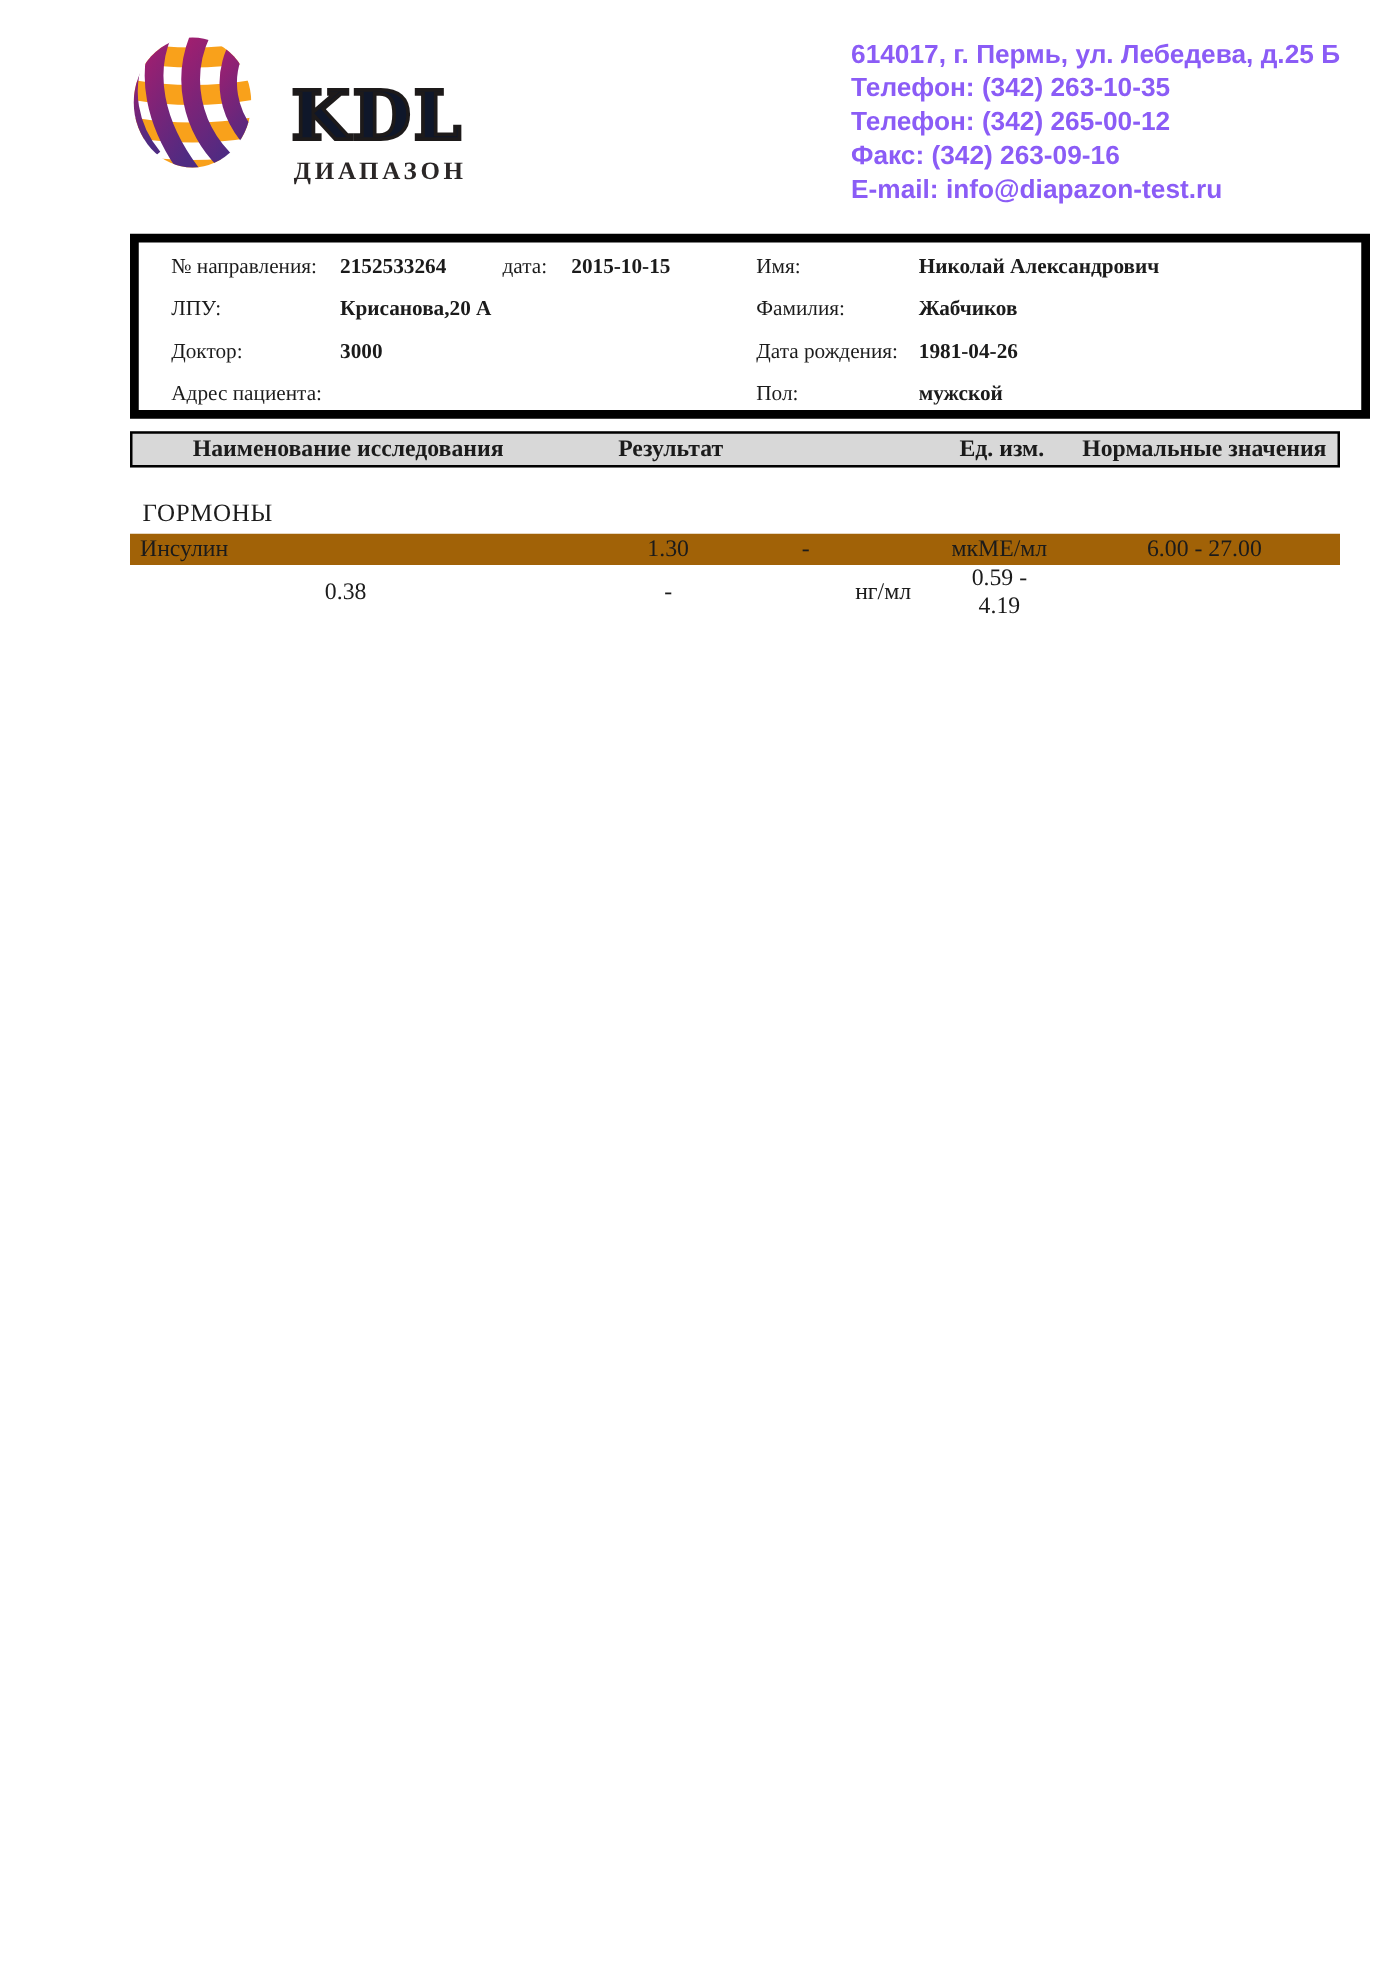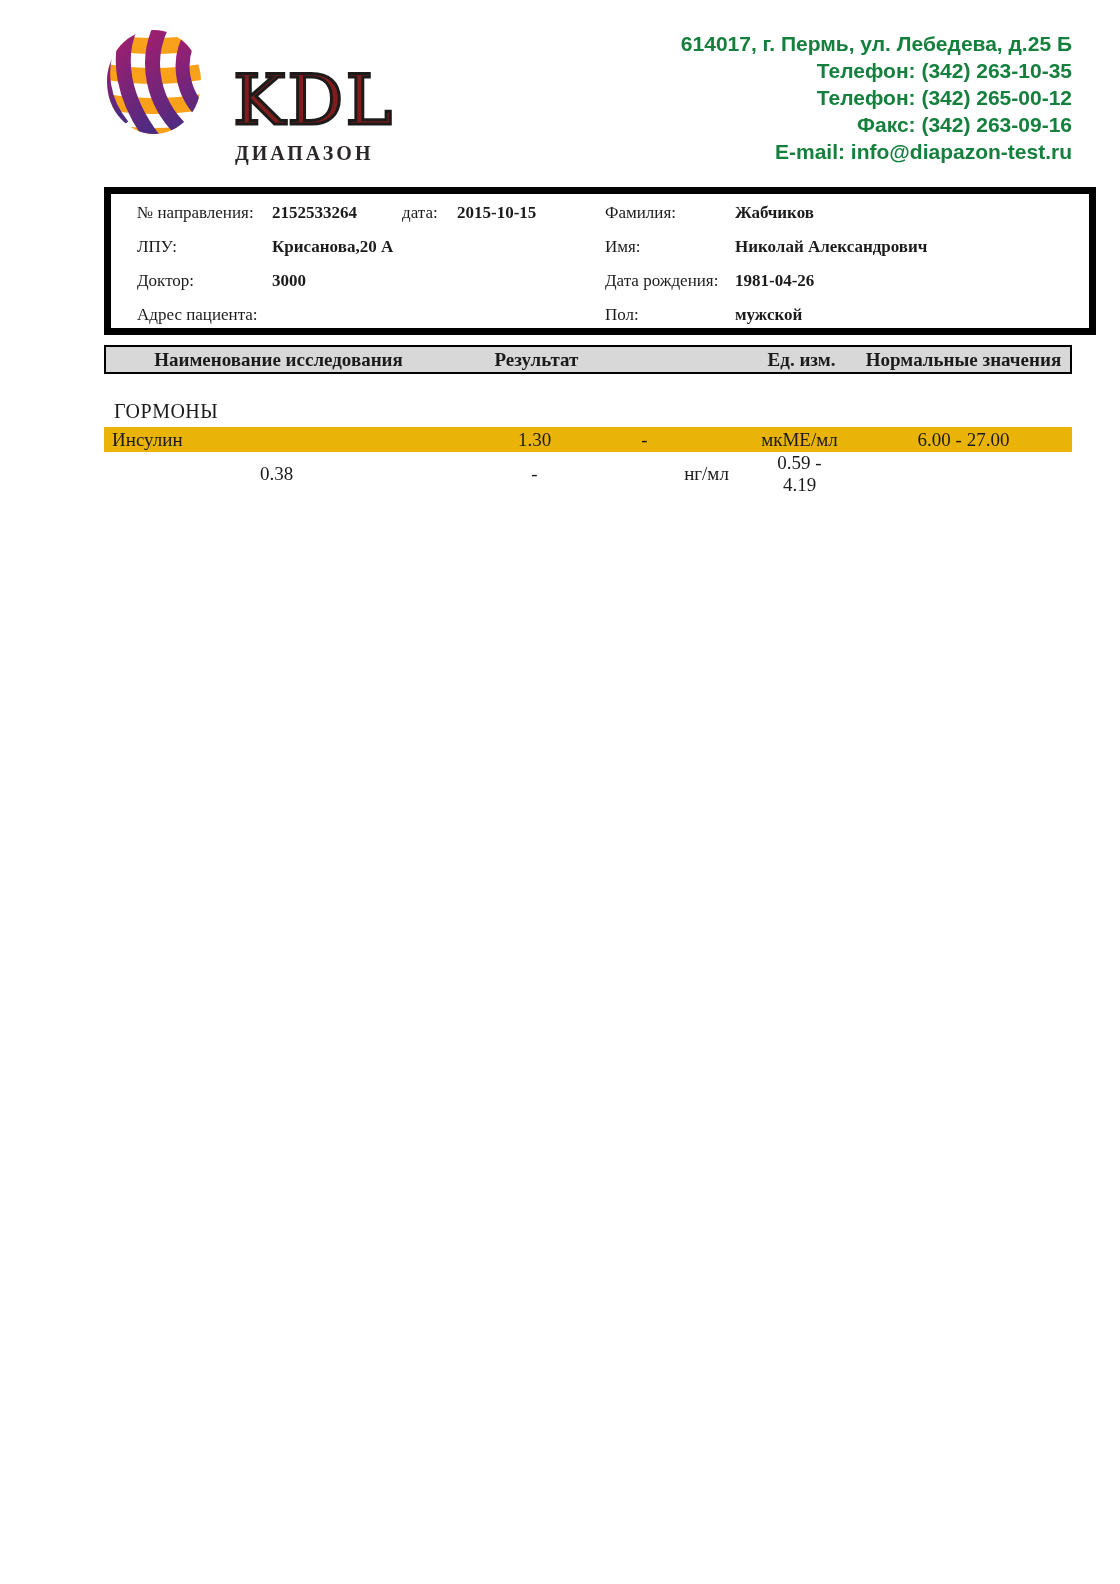--- a/index.html
+++ b/index.html
@@ -10,43 +10,42 @@
     font-family:"Liberation Serif", serif;
     color:#1b1b1b;
     overflow:hidden;
   }
   
   .brand{position:absolute;left:106px;top:27px;display:flex;align-items:flex-start;}
   .sphere{flex:none;}
   .brand-text{margin-left:30px;margin-top:40px;}
   .kdl{
     font-family:"DejaVu Serif", serif;
-    font-weight:normal;
-    font-size:70px;line-height:0.95;
+    font-weight:bold;
+    font-size:54px;line-height:0.95;
     letter-spacing:2px;
-    color:#7f1d1d;
+    color:#0f172a;
     -webkit-text-stroke:3px #1d1a1a;
   }
   .diapazon{
     font-family:"Liberation Serif", serif;
     font-weight:600;
     font-size:20px;
     letter-spacing:3px;
     margin-top:8px;
     margin-left:2px;
     color:#2a2626;
   }
   
   .contact{
     position:absolute;top:30px;right:48px;
-    text-align:right;
     font-family:"Liberation Sans", sans-serif;
     font-weight:bold;
     font-size:21px;line-height:27px;
-    color:#15803d;
+    color:#8b5cf6;
   }
   
   .pbox{
     position:absolute;left:104px;top:187px;
     width:992px;height:148px;
     border:7px solid #000000;
     box-sizing:border-box;
     display:flex;
     font-size:17px;
     padding-top:2px;
@@ -71,21 +70,21 @@
   }
   .thead .c{text-align:center;}
   .group-title{
     margin-top:26px;
     padding-left:10px;
     font-weight:normal;font-size:20px;
     letter-spacing:0.5px;
   }
   .trows{margin-top:4px;}
   .trow{height:25px;font-size:19px;}
-  .trow.shaded{background:#eab308;}
+  .trow.shaded{background:#a16207;}
   .c{text-align:center;padding-left:15px;}
   .c.name{text-align:left;padding-left:8px;}
   .c.res,.c.flag{font-weight:normal;}
 </style>
 </head>
 <body>
 
 <div class="page">
 
   <div class="brand">
@@ -142,26 +141,26 @@
         <span class="plabel">Доктор:</span>
         <span class="pvalue">3000</span>
       </div>
       <div class="prow">
         <span class="plabel">Адрес пациента:</span>
         <span class="pvalue"></span>
       </div>
     </div>
     <div class="phalf right">
       <div class="prow">
+        <span class="plabel">Имя:</span>
+        <span class="pvalue">Николай Александрович</span>
+      </div>
+      <div class="prow">
         <span class="plabel">Фамилия:</span>
         <span class="pvalue">Жабчиков</span>
-      </div>
-      <div class="prow">
-        <span class="plabel">Имя:</span>
-        <span class="pvalue">Николай Александрович</span>
       </div>
       <div class="prow">
         <span class="plabel">Дата рождения:</span>
         <span class="pvalue">1981-04-26</span>
       </div>
       <div class="prow">
         <span class="plabel">Пол:</span>
         <span class="pvalue">мужской</span>
       </div>
     </div>

